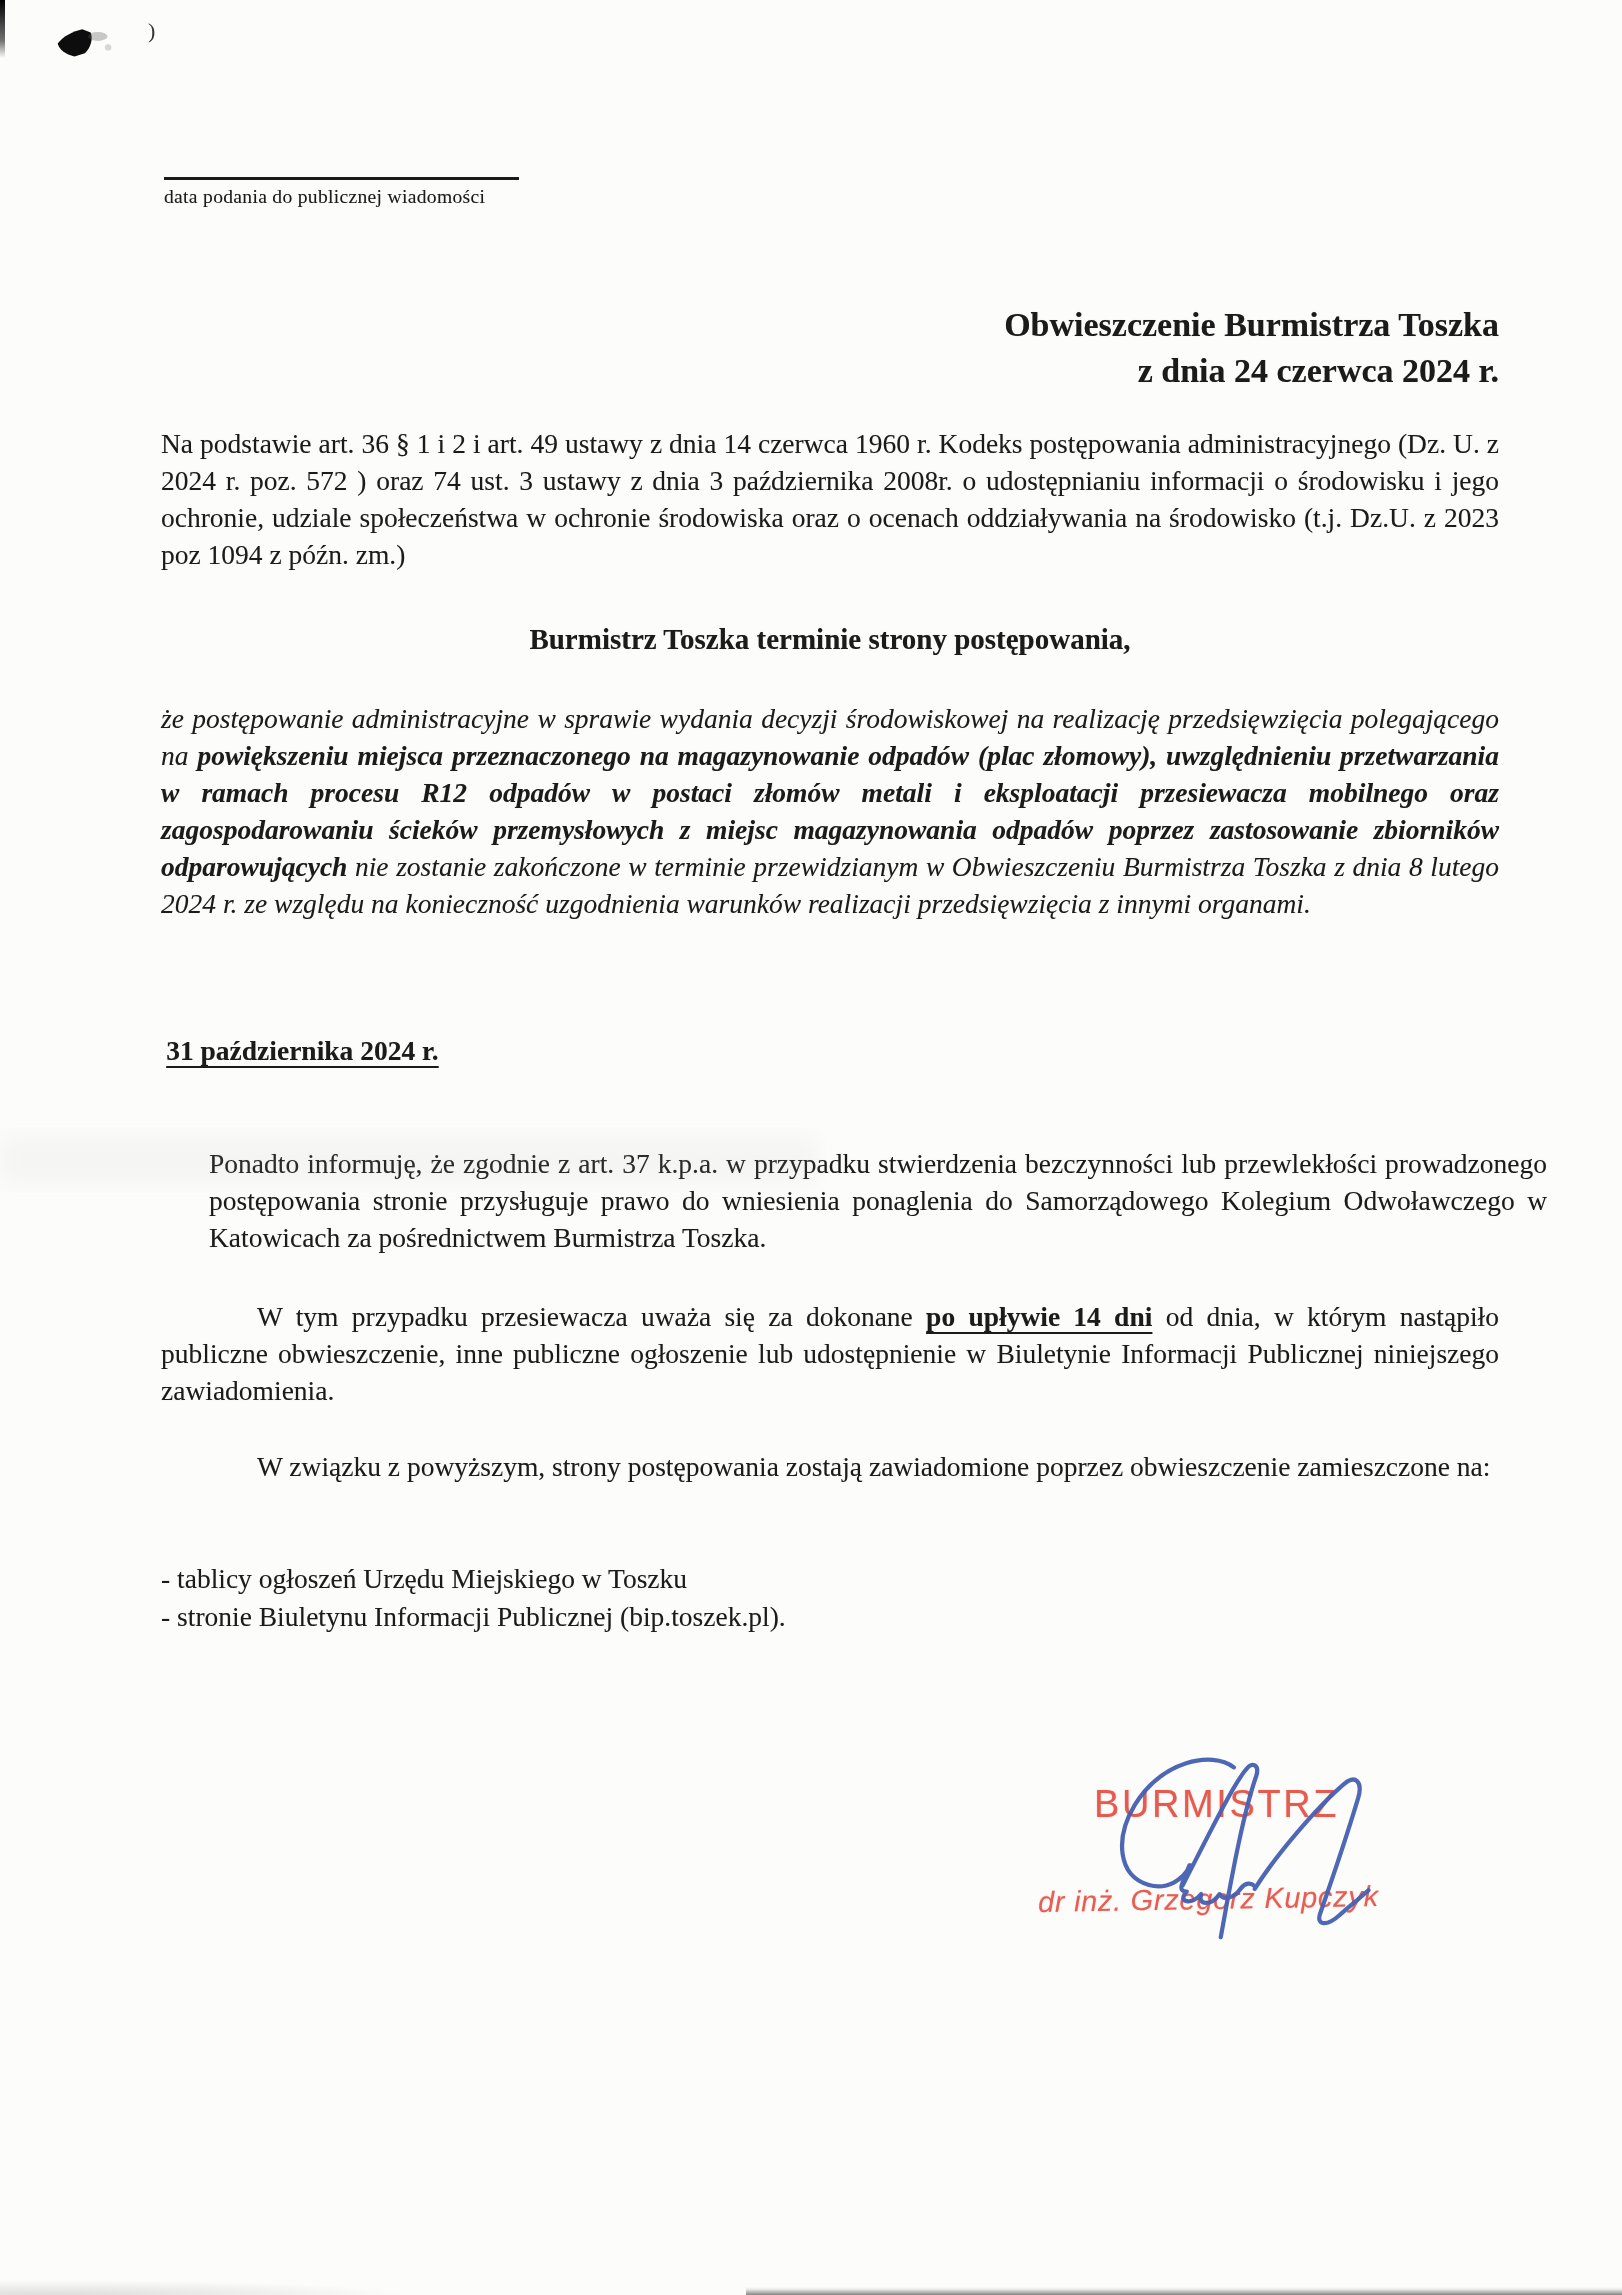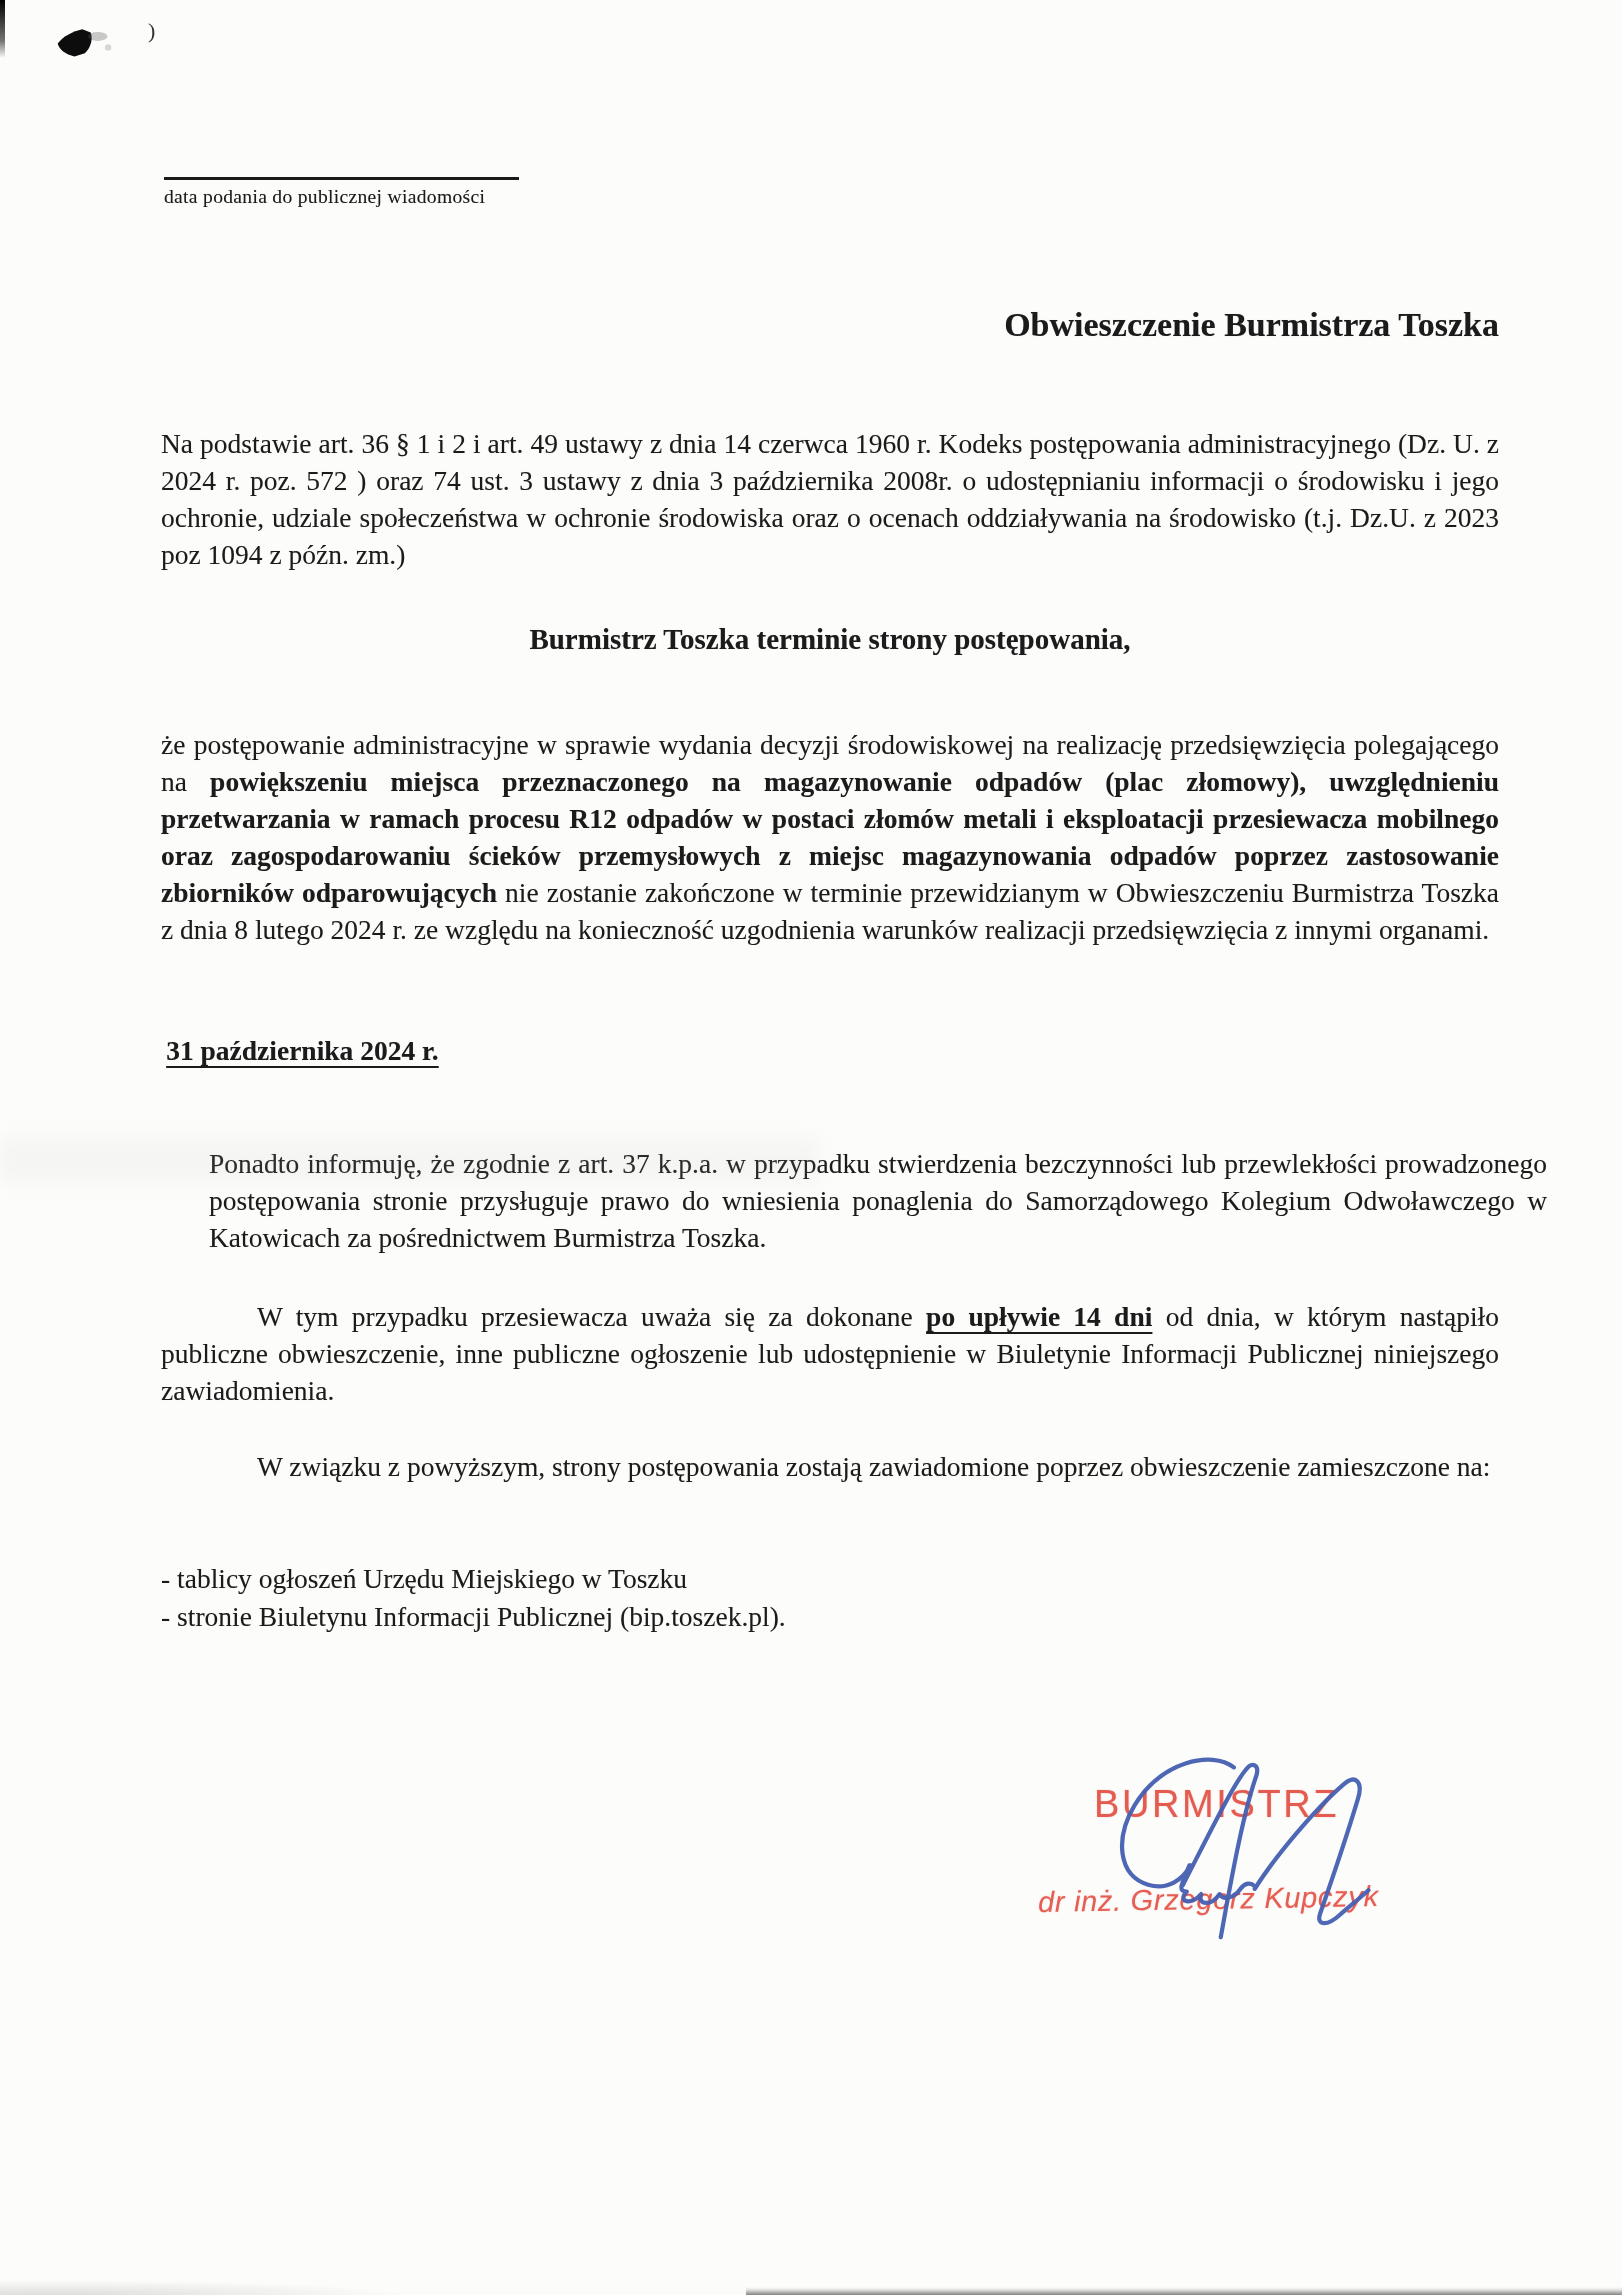--- a/index.html
+++ b/index.html
@@ -29,21 +29,21 @@
     border-top:3.3px solid #1a1a1a;padding-top:6px;
     font-size:19.6px;letter-spacing:0.3px;text-shadow:0 0 0.7px rgba(20,20,20,.3);}
 
   #title{left:161px;top:302px;width:1338px;text-align:right;
     font-size:34px;font-weight:bold;line-height:46px;
     text-shadow:0 0 0.7px rgba(0,0,0,.35);}
 
   #p1{top:425px;}
   #subtitle{left:161px;top:623px;width:1338px;text-align:center;
     font-size:29px;font-weight:bold;text-shadow:0 0 0.7px rgba(0,0,0,.35);}
-  #p2{top:726px;}
+  #p2{top:700px;font-style:italic;}
   #p3{top:1032px;line-height:38px;text-align:left;}
   #p3 .date-line{padding-left:5.2px;}
   #p4{top:1145px;margin-left:48px;}
   #p5{top:1298px;text-indent:96px;}
   #p6{top:1448px;text-indent:96px;}
   #list{top:1560px;line-height:38px;text-align:left;}
 
   #stamp-title{left:1094px;top:1783px;
     font-family:"Liberation Sans","DejaVu Sans",sans-serif;
     font-size:38px;letter-spacing:2.6px;
@@ -74,20 +74,21 @@
     <circle cx="80" cy="30" r="5" fill="rgba(120,120,120,.28)"></circle>
   </svg>
   <div class="abs" id="corner-mark">)</div>
 
   <div class="abs" id="date-block">
     <span>data podania do publicznej wiadomości</span>
   </div>
 
   <div class="abs" id="title">
     <div>Obwieszczenie Burmistrza Toszka</div>
+    <div>z dnia 24 czerwca 2024 r.</div>
   </div>
 
   <div class="abs body-text" id="p1">Na podstawie art. 36 § 1 i 2  i art. 49 ustawy z dnia 14 czerwca 1960 r. Kodeks postępowania administracyjnego (Dz. U. z 2024 r. poz. 572 ) oraz 74 ust. 3 ustawy z dnia 3 października 2008r. o udostępnianiu informacji o środowisku i jego ochronie, udziale społeczeństwa w ochronie środowiska oraz o ocenach oddziaływania na środowisko (t.j. Dz.U. z 2023 poz 1094 z późn. zm.)</div>
 
   <div class="abs" id="subtitle">Burmistrz Toszka terminie strony postępowania,</div>
 
   <div class="abs body-text" id="p2">
     <span>że postępowanie administracyjne w sprawie wydania decyzji środowiskowej na realizację przedsięwzięcia polegającego na </span><span class="b">powiększeniu miejsca przeznaczonego na magazynowanie odpadów (plac złomowy), uwzględnieniu przetwarzania w ramach procesu R12 odpadów w postaci złomów metali i eksploatacji przesiewacza mobilnego oraz zagospodarowaniu ścieków przemysłowych z miejsc magazynowania odpadów poprzez zastosowanie zbiorników odparowujących</span><span> nie zostanie zakończone w terminie przewidzianym w Obwieszczeniu Burmistrza Toszka  z dnia 8 lutego 2024 r. ze względu na konieczność uzgodnienia warunków realizacji przedsięwzięcia z innymi organami.</span>
   </div>
 

